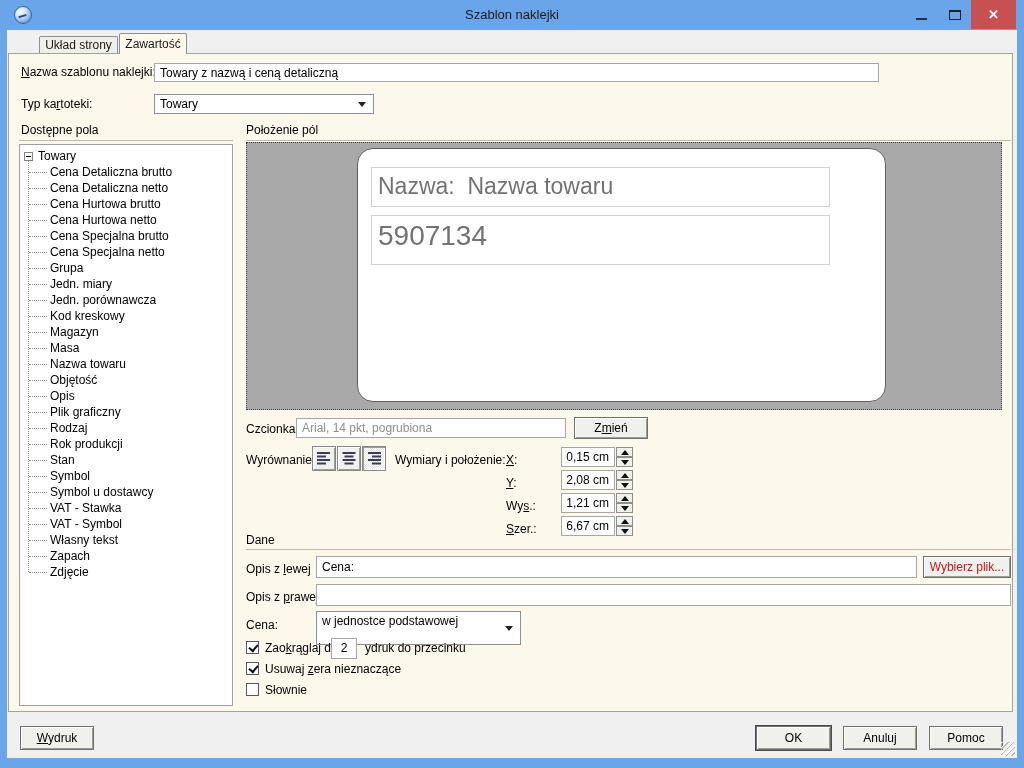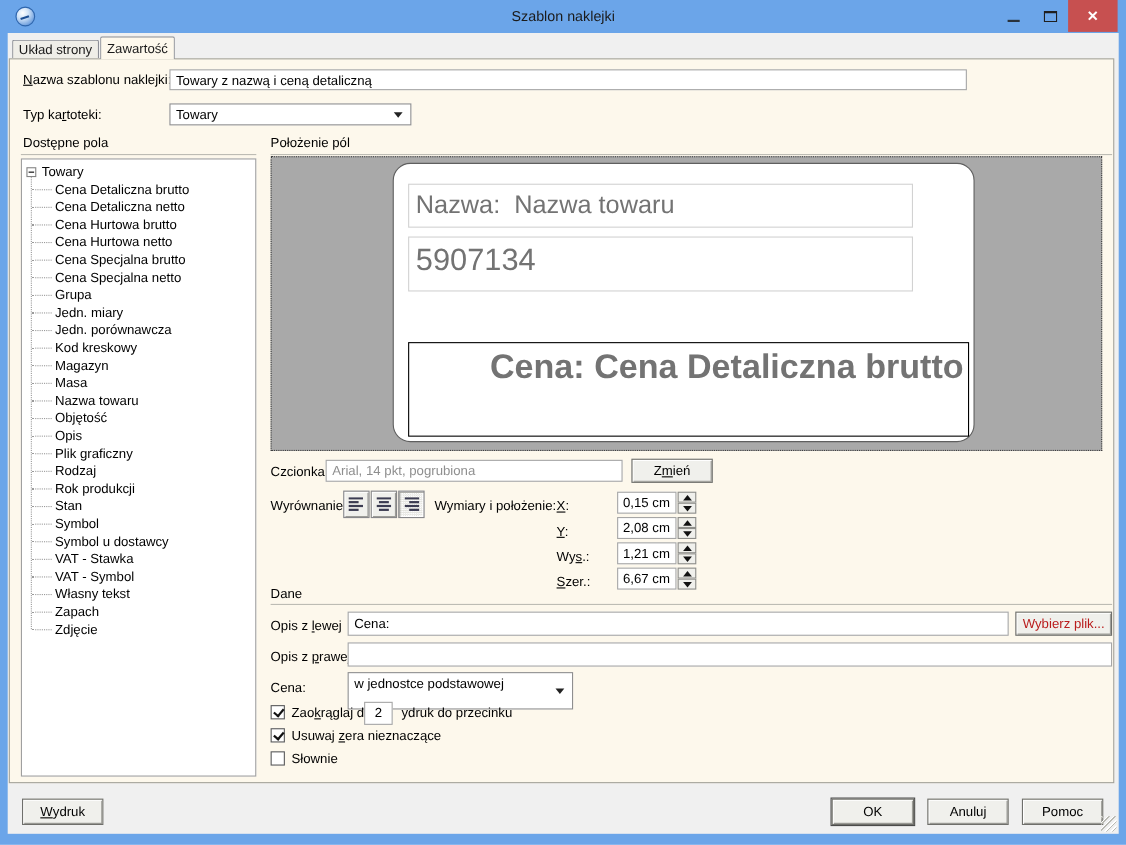--- a/index.html
+++ b/index.html
@@ -20,21 +20,21 @@
   .btn-min .glyph { width:11px; height:2px; background:#29323c; margin-top:8px; }
   .btn-max { left:939px; width:32px; }
   .btn-max .glyph { width:12px; height:10px; border:1px solid #1f1f1f; border-top:2px solid #1f1f1f; background:transparent; }
   .btn-close { left:971px; width:45px; background:#c75050; color:#fff; font-size:13px; font-weight:bold; }
 
   
   .content { position:absolute; left:7px; top:30px; width:1010px; height:728px; background:#f0f0f0; }
 
   
   .tab { position:absolute; font-size:12px; text-align:center; color:#1a1a1a;
-         border:1px solid #8b8e96; border-bottom:none; border-radius:2px 2px 0 0; }
+         border:1px solid #8b8e96; border-bottom:none; border-radius:2px 2px 0 0;margin-left:28px; }
   .tab.inactive { left:4px; top:6px; width:79px; height:17px; line-height:16px; background:#efeee8; }
   .tab.active   { left:84px; top:3px; width:68px; height:21px; line-height:20px; background:#fdf8ec; z-index:3; }
 
   .tabpage { position:absolute; left:1px; top:23px; width:1005px; height:659px;
              background:#fdf8ec; border:1px solid #a3a29b; z-index:2; }
 
   .lbl { position:absolute; font-size:12px; color:#000; line-height:15px; white-space:nowrap; }
   .tb  { position:absolute; background:#fff; border:1px solid #a6a6a6; font-size:12px;
          line-height:17px; padding:1px 5px 2px 5px; color:#000; white-space:nowrap; overflow:hidden; }
   .combo { position:absolute; background:#fff; border:1px solid #8f8f8f; font-size:12px;
@@ -174,21 +174,20 @@
           </ul>
       </div>
 
       <div class="lbl" style="left:237px;top:69px;">Położenie pól</div>
       <div class="sep" style="left:237px;top:86px;width:765px;"></div>
 
       <div class="preview">
         <div class="sticker">
           <div class="pv-field pv-name">Nazwa:  Nazwa towaru</div>
           <div class="pv-field pv-code">5907134</div>
-          <div class="pv-field pv-price">Cena:  Cena Detaliczna brutto</div>
         </div>
       </div>
 
       <div class="lbl" style="left:237px;top:368px;">Czcionka</div>
       <div class="tb tb-font" style="left:287px;top:364px;width:270px;height:20px;">Arial, 14 pkt, pogrubiona</div>
       <div class="btn" style="left:565px;top:363px;width:74px;height:22px;">Z<u>m</u>ień</div>
 
       <div class="lbl" style="left:237px;top:399px;">Wyrównanie:</div>
 
       <div class="align-btn" style="left:303px;">

